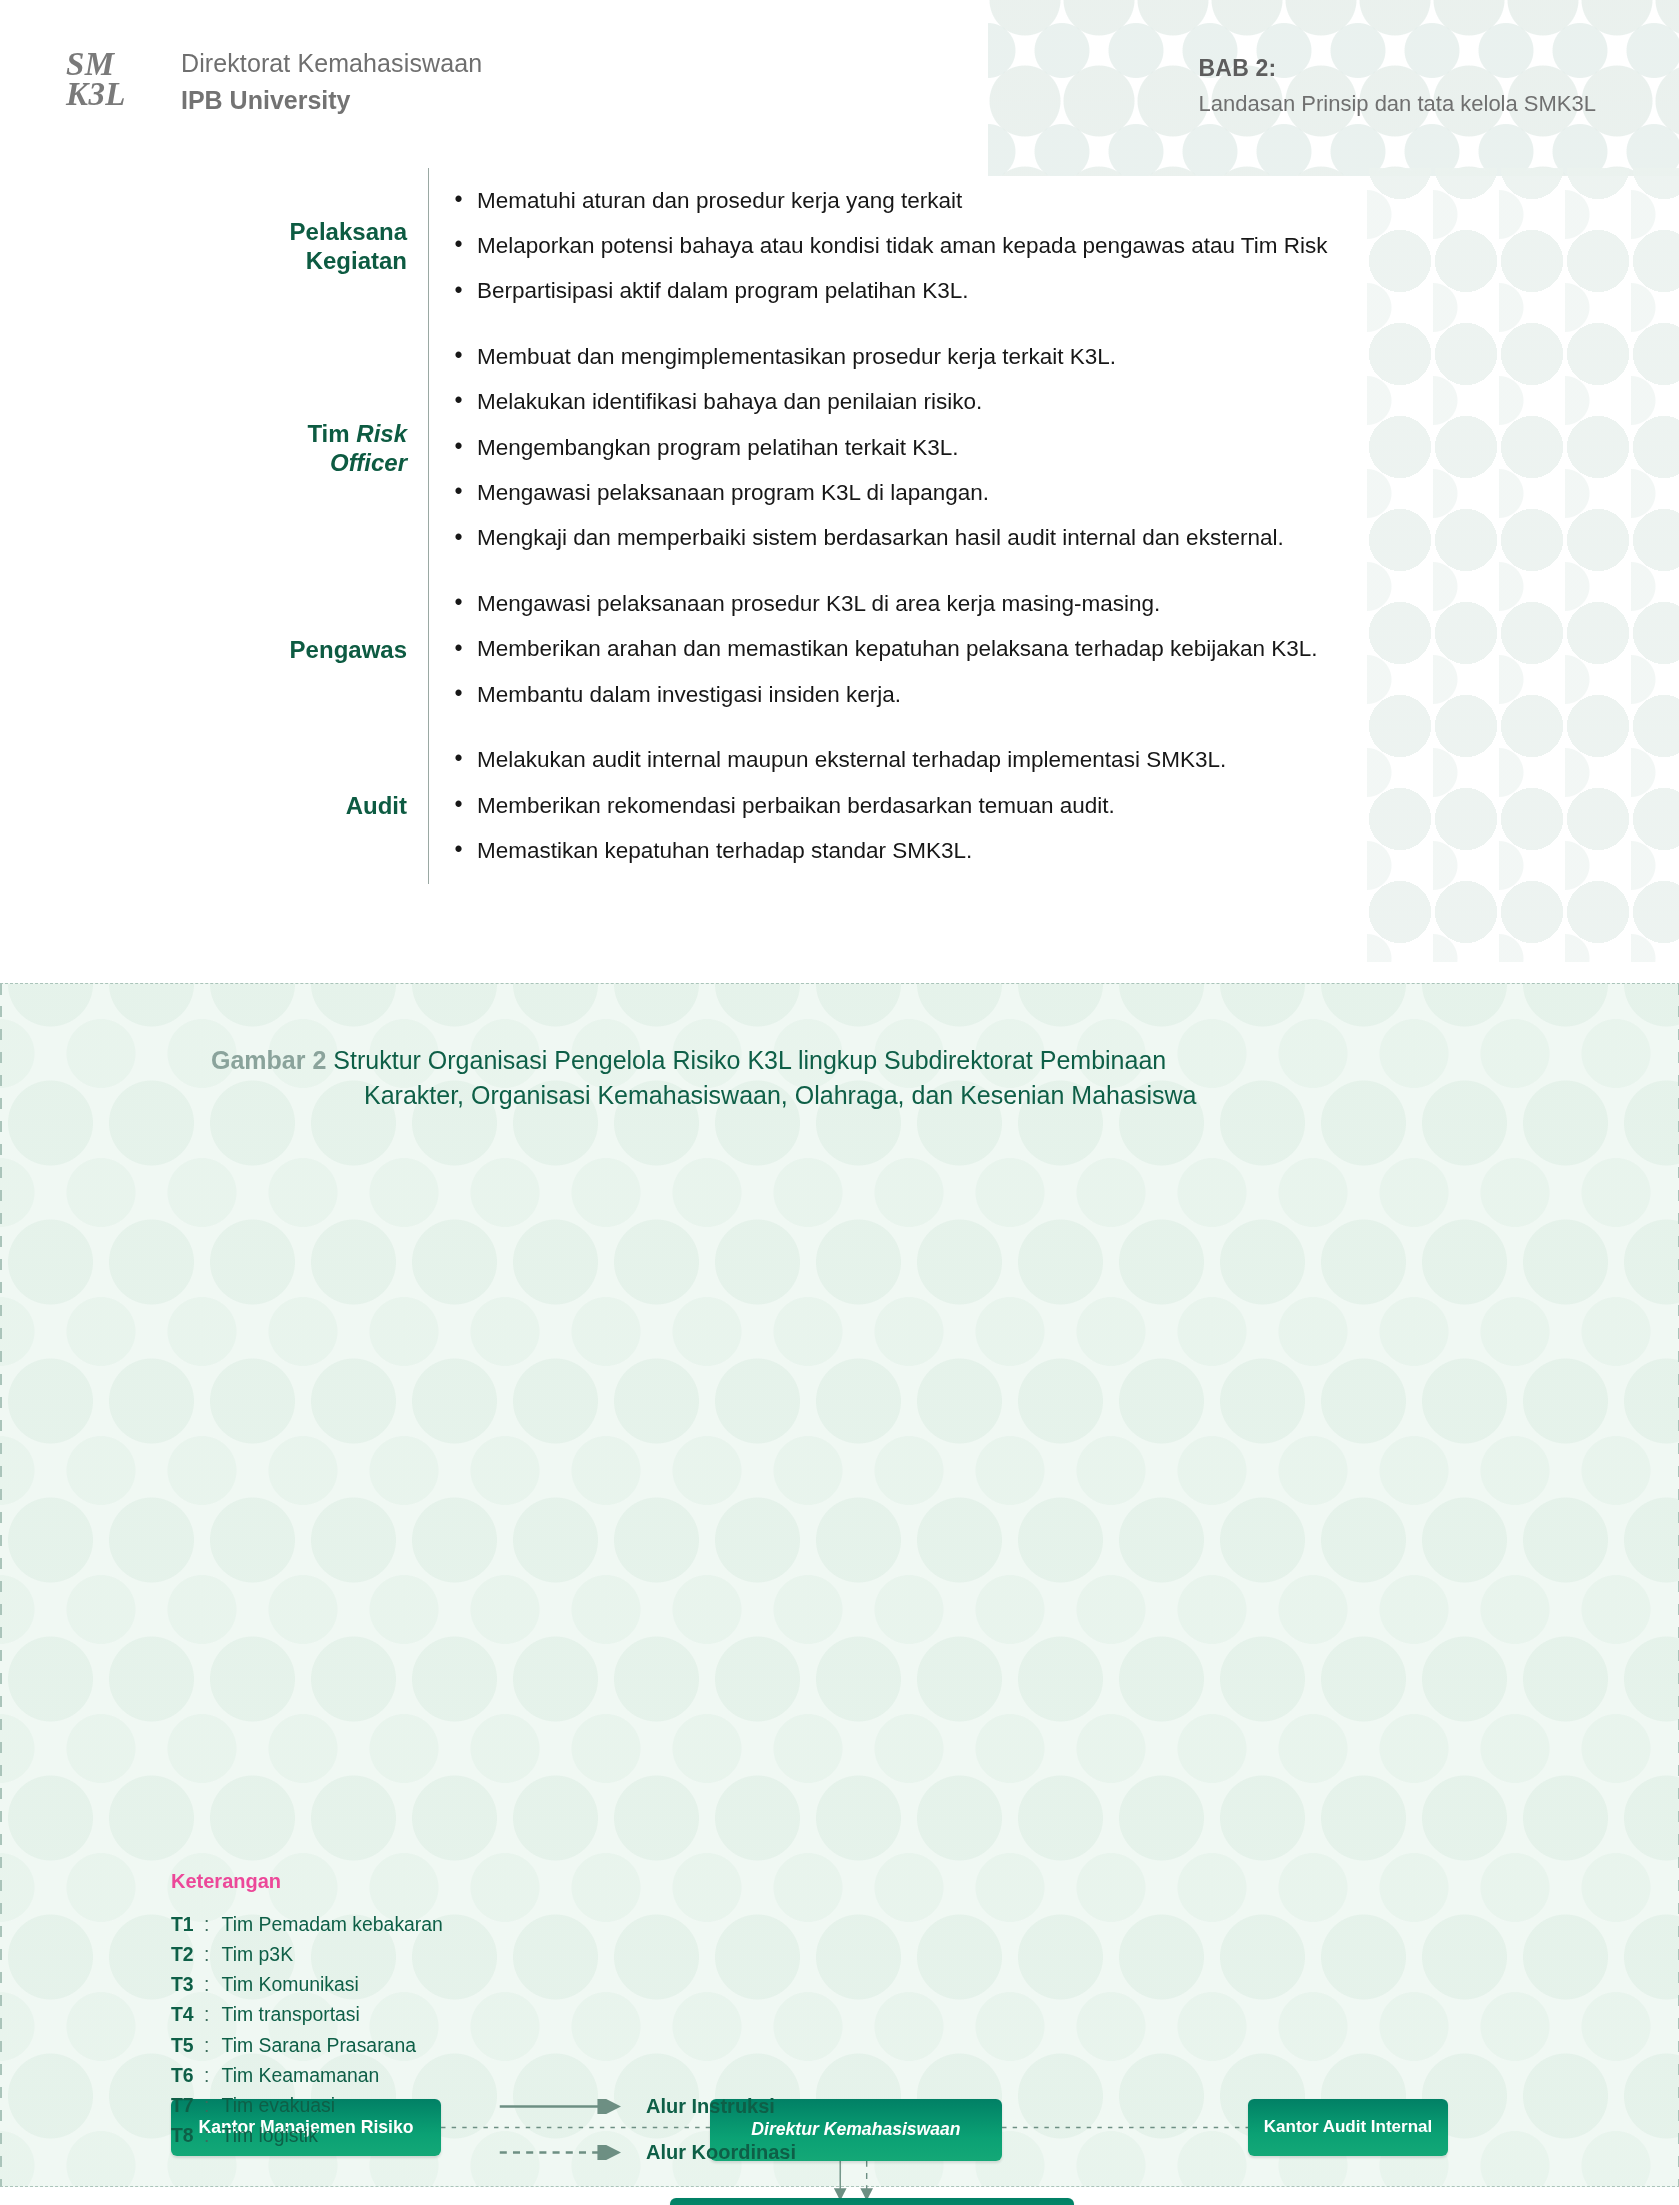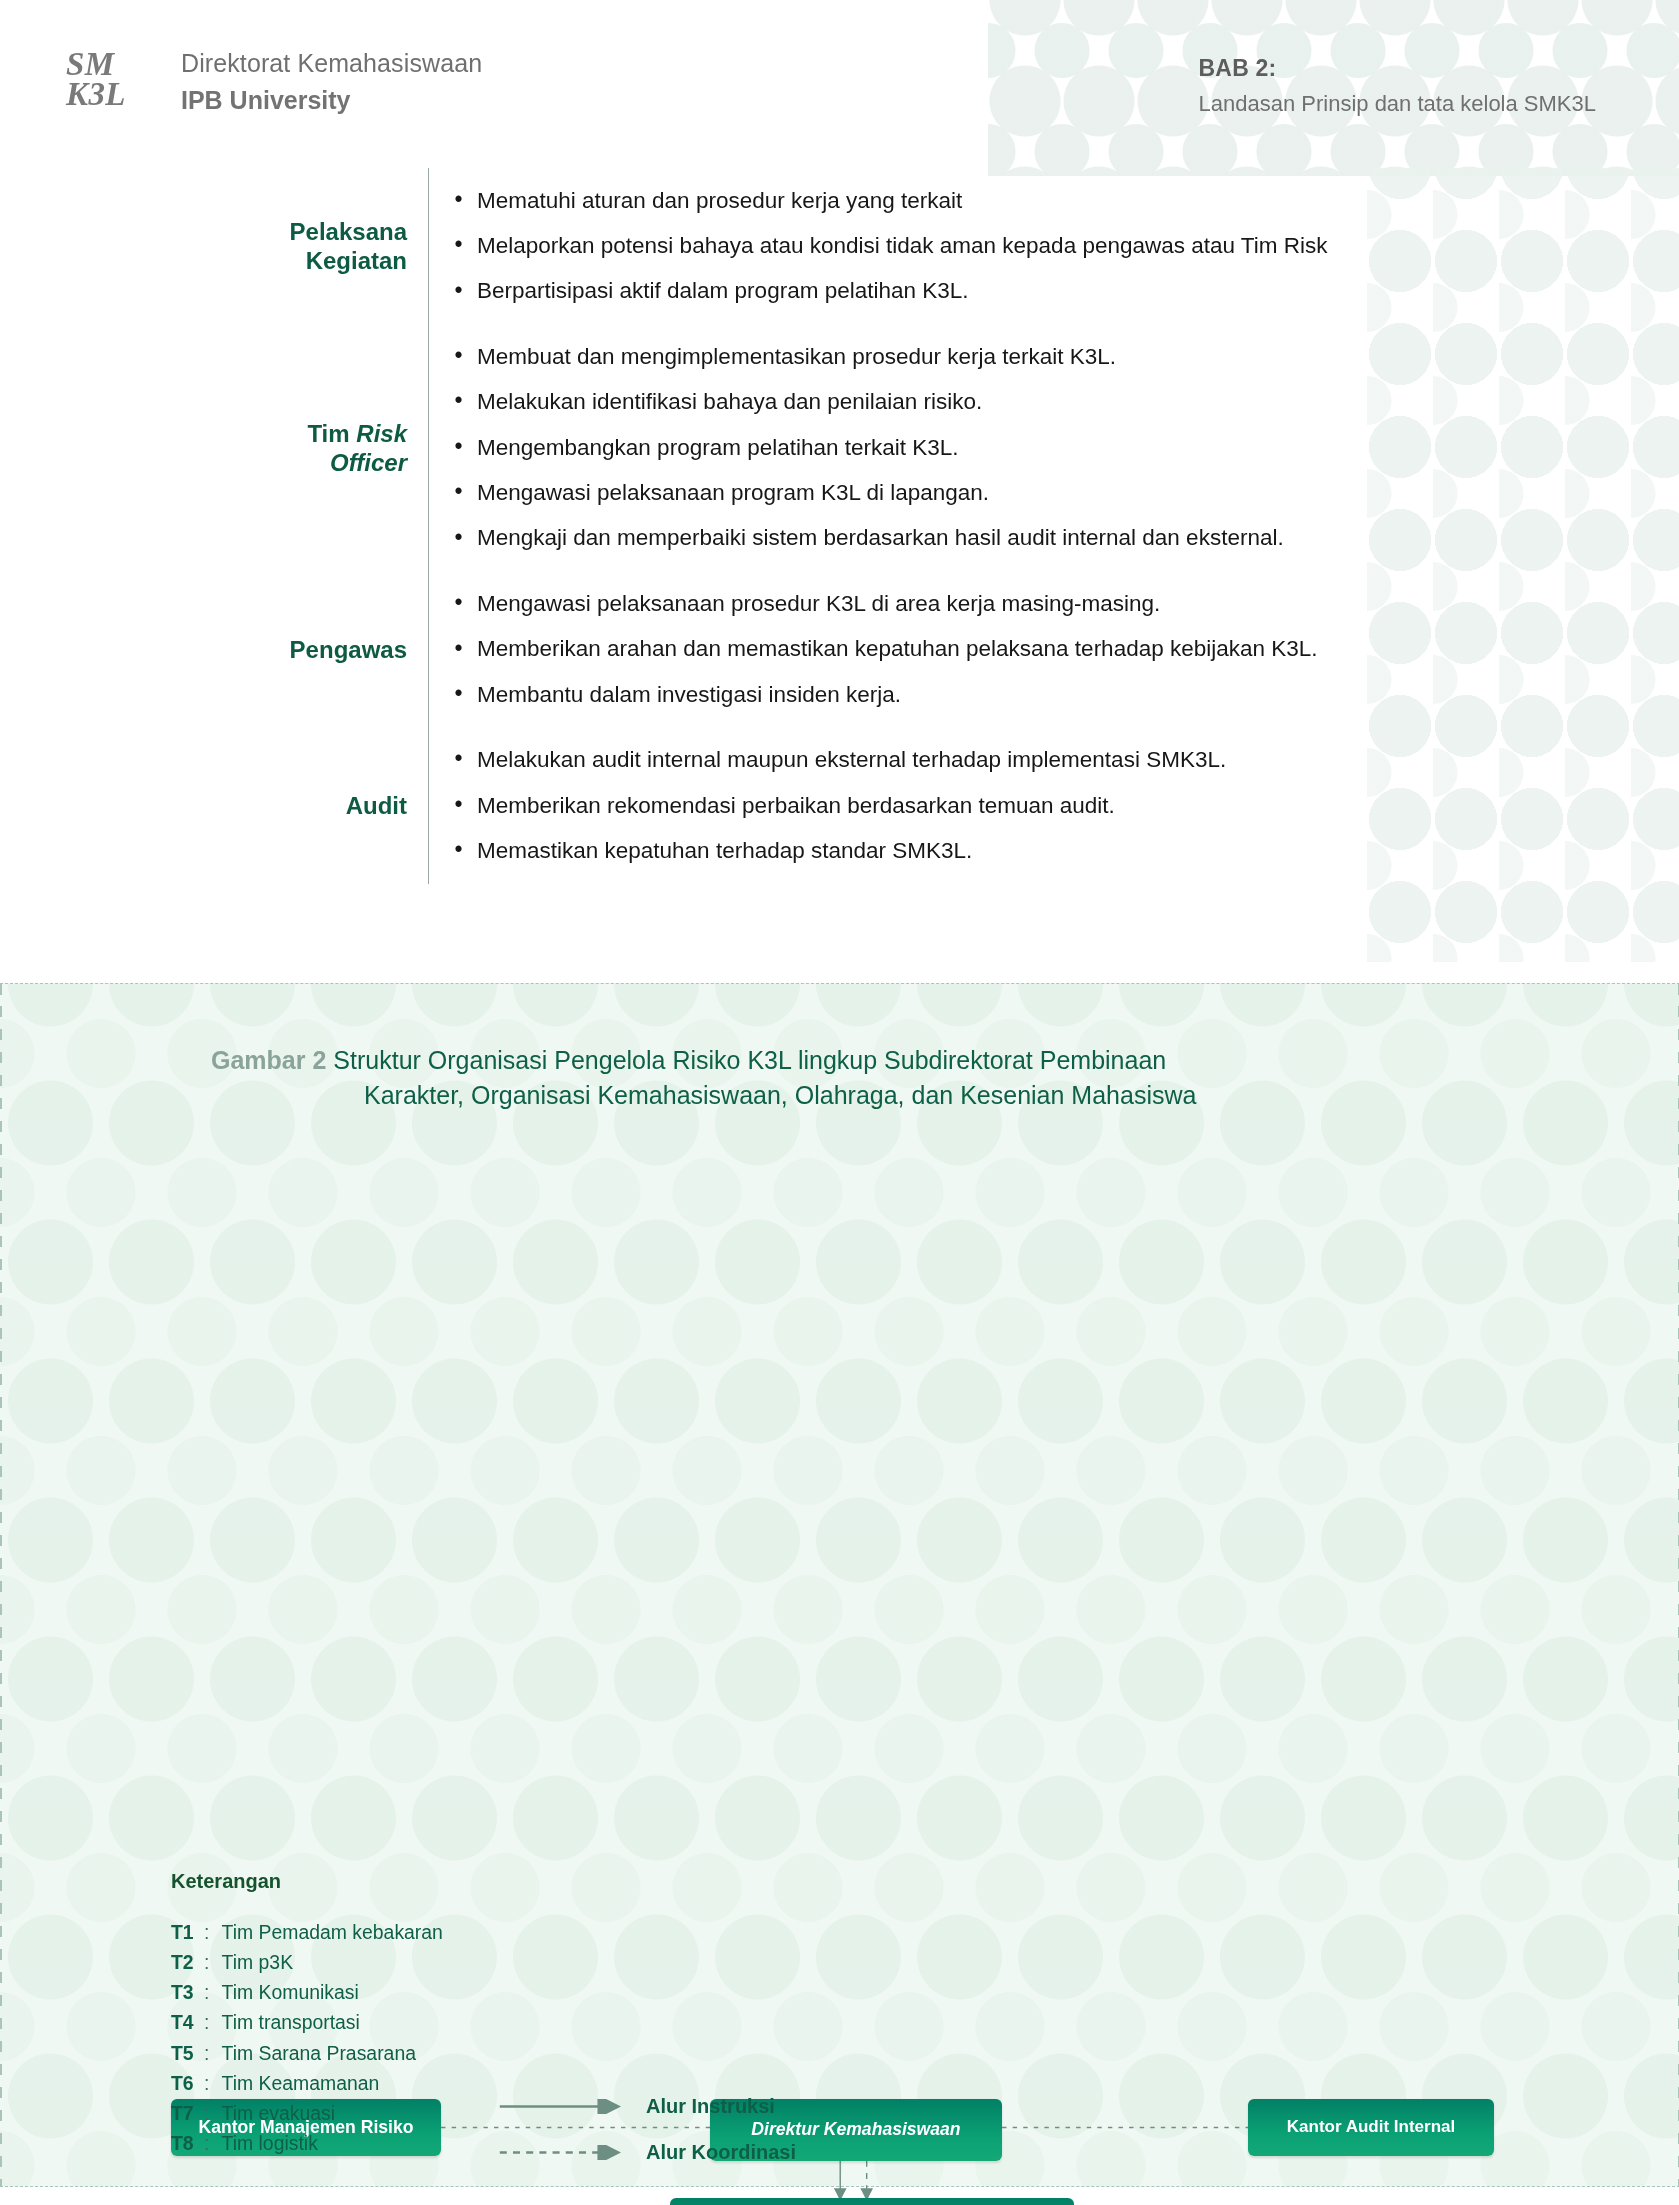--- a/index.html
+++ b/index.html
@@ -119,21 +119,21 @@
     text-align:center; font-weight:700;
     box-shadow:0 1.3px 2.6px rgba(0,0,0,.12);
     padding:2.6px 6.2px; line-height:1.45;
   }
   .node.italic { font-style:italic; }
 
   svg.links { position:absolute; left:0; top:0; width:1680px; height:1204px; overflow:visible; }
 
   
   .keterangan { position:absolute; left:171px; top:1870px; z-index:5;}
-  .ket-title { color:#14532d; font-weight:700; font-size:20px; margin-bottom:27px;}
+  .ket-title { color:#ec4899; font-weight:700; font-size:20px; margin-bottom:19px;}
   .ket-row { display:flex; font-size:19.4px; color:#0e5f47; margin-bottom:5.7px; line-height:1.26;}
   .ket-code { font-weight:700; width:33px; flex:0 0 33px;}
   .ket-colon { width:17.6px; flex:0 0 17.6px; color:#3a6c5c;}
   .arrow-legend { position:absolute; left:498px; top:2095px; z-index:5;}
   .al-row { display:flex; align-items:center; margin-bottom:23px; }
   .al-label { font-size:20px; font-weight:700; color:#0e5f47; margin-left:16px;}
 </style>
 </head>
 <body>
 
@@ -291,21 +291,21 @@
   </svg>
 
   <div class="node" style="left:171px;top:1116px;width:270px;height:57px;font-size:17.6px;">
     <span>Kantor Manajemen Risiko</span>
   </div>
 
   <div class="node italic" style="left:710px;top:1116px;width:292px;height:62px;font-size:17.6px;">
     <span>Direktur Kemahasiswaan</span>
   </div>
 
-  <div class="node" style="left:1248px;top:1116px;width:246px;height:57px;font-size:17px;">
+  <div class="node" style="left:1248px;top:1116px;width:200px;height:57px;font-size:17px;">
     <span>Kantor Audit Internal</span>
   </div>
 
   <div class="node italic" style="left:670px;top:1215px;width:404px;height:68px;font-size:16.3px;flex-direction:column;">
     
     
   </div>
 
   <div id="teams-root"></div>
 

